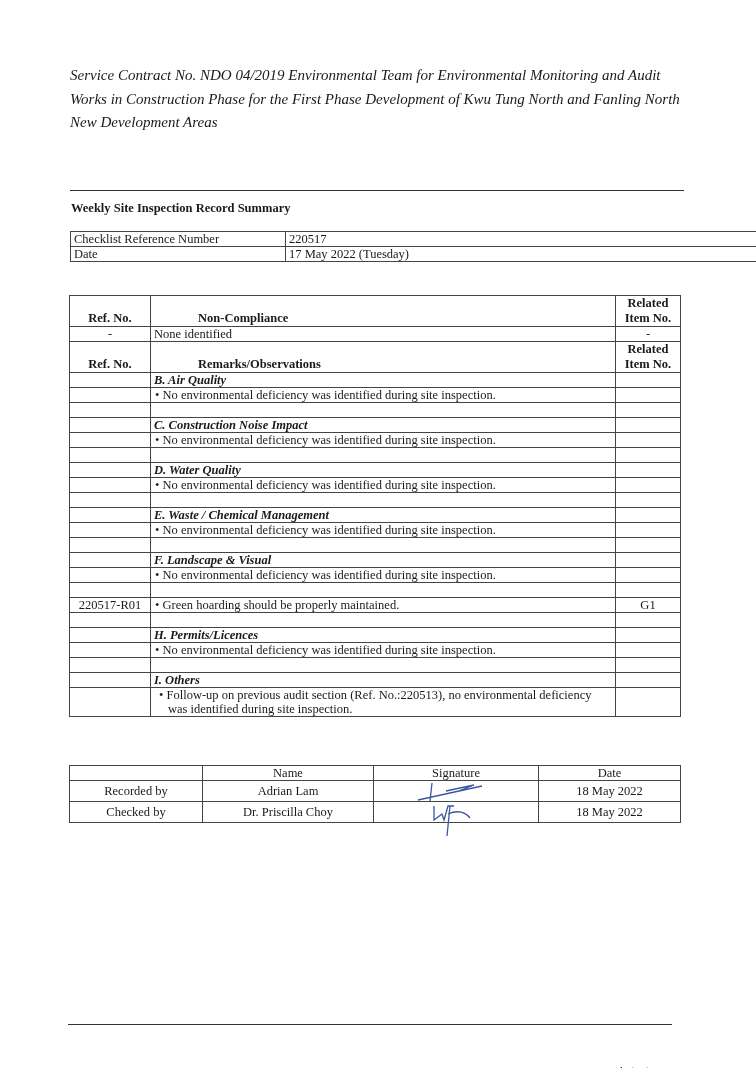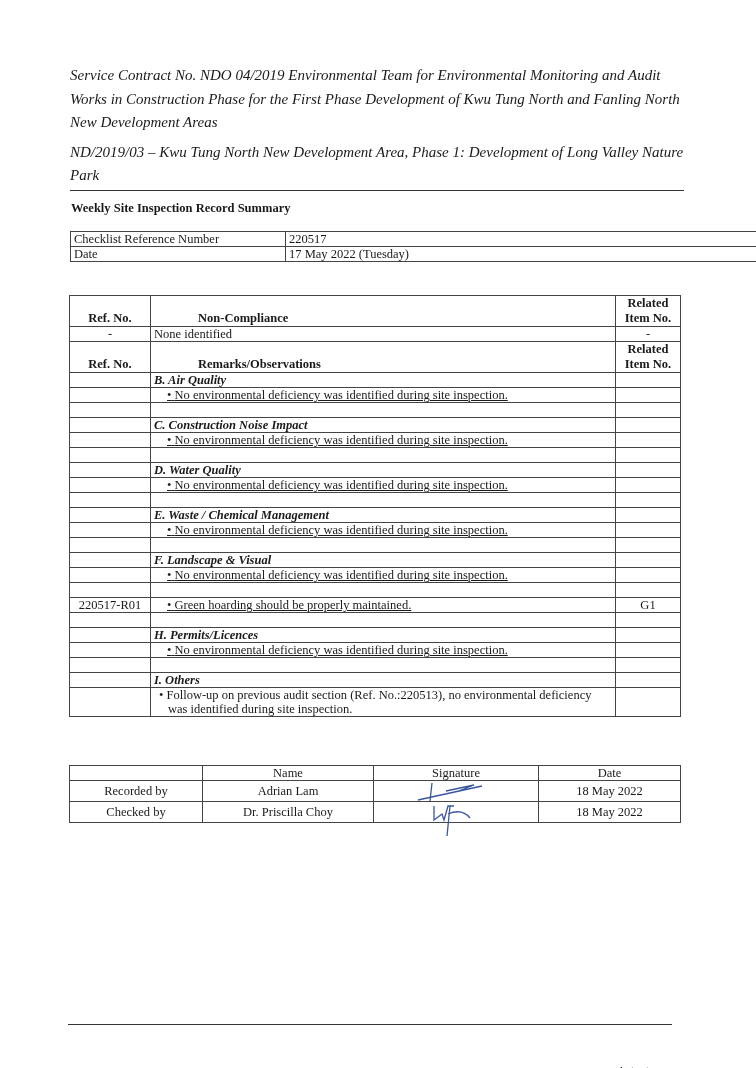--- a/index.html
+++ b/index.html
@@ -18,21 +18,21 @@
   .info td { height:14px; line-height:14px; }
   .info td.k { width:208px; }
 
   .main { position:absolute; left:69px; top:295px; width:612px; }
   .main td { height:14px; line-height:14px; }
   .main td.ref { width:74px; text-align:center; }
   .main td.rel { width:58px; text-align:center; }
   .main .hdr td { font-weight:bold; line-height:15px; }
   .main .hdr td.txt { text-align:left;padding-left:47px; }
   .main .cat { font-style:italic; font-weight:bold; }
-  .main .bullet { padding-left:16px;text-decoration:underline; }
+  .main .bullet { padding-left:4px; }
   .main .spacer td { height:14px; }
   .main .multi td.txt { line-height:14px; padding-left:8px; }
   .main .multi .cont { display:block; padding-left:9px; text-align:justify; }
 
   .sig { position:absolute; left:69px; top:765px; width:612px; }
   .sig td { text-align:center; height:20px; line-height:15px; vertical-align:middle; }
   .sig tr.h td { height:14px; line-height:14px; vertical-align:bottom; }
   .sigcell { position:relative; }
   .sigsvg { position:absolute; left:0; top:0; overflow:visible; }
 
@@ -40,21 +40,20 @@
   .footer { position:absolute; top:1040px; font-size:11.5px;margin-top:26px; }
   .f-left { left:69px; }
   .f-mid { left:383px; }
   .f-right { left:566px; }
 </style>
 </head>
 <body>
 
 <div class="header">
   <p class="title">Service Contract No. NDO 04/2019 Environmental Team for Environmental Monitoring and Audit Works in Construction Phase for the First Phase Development of Kwu Tung North and Fanling North New Development Areas</p>
-  <p class="title title2">ND/2019/03 – Kwu Tung North New Development Area, Phase 1: Development of Long Valley Nature Park</p>
 </div>
 <div class="hrule"></div>
 
 <div class="subtitle">Weekly Site Inspection Record Summary</div>
 
 <table class="info">
   <tbody>
       <tr>
     <td class="k">Checklist Reference Number</td>
     <td>220517</td>

